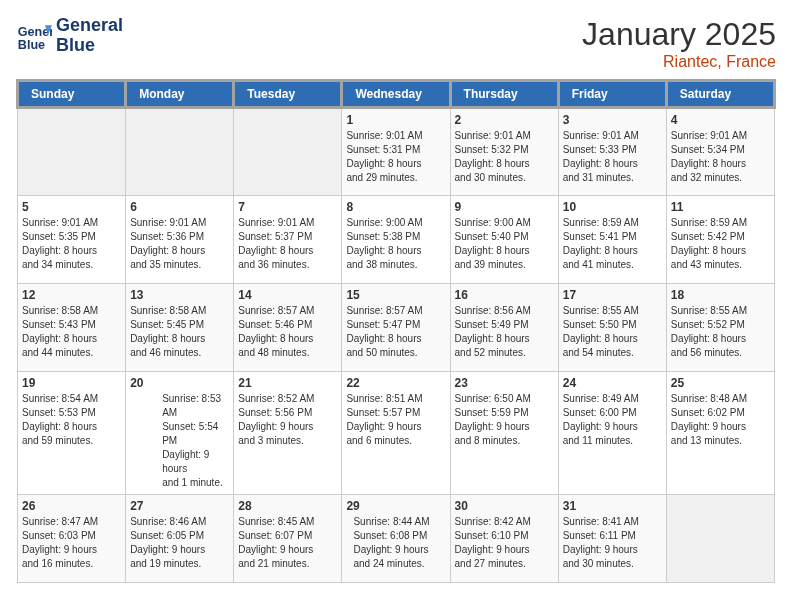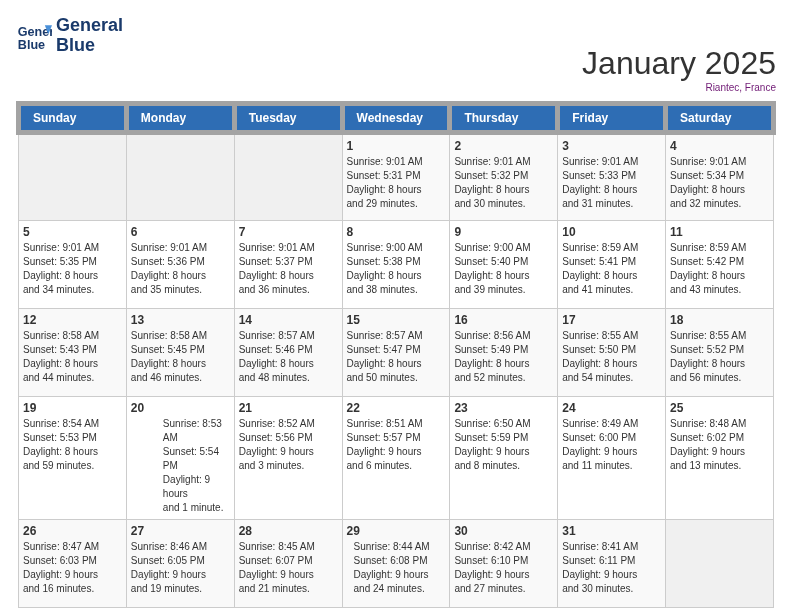--- a/index.html
+++ b/index.html
@@ -31,40 +31,39 @@
       height: 36px;
       margin-right: 4px;
     }
     .title-area {
       text-align: right;
     }
     .month-title {
       font-size: 32px;
       color: #333;
       font-weight: normal;
-      margin-top: 29px;
     }
     .location {
-      font-size: 10px;
-      color: #701a75;
+      font-size: 16px;
+      color: #c2410c;
       text-align: right;
     }
     table {
       width: 100%;
       border-collapse: collapse;
       table-layout: fixed;
     }
     thead tr th {
       background-color: #2e6db4;
       color: #fff;
       font-size: 12px;
       font-weight: bold;
       padding: 5px 12px;
       text-align: left;
-      border: 5px solid #a3a3a3;
+      border: 3px solid #a3a3a3;
     }
     tbody tr td {
       border: 1px solid #ccc;
       vertical-align: top;
       padding: 4px 4px 4px 4px;
       height: 88px;
       font-size: 10px;
       color: #333;
       background: #fff;
     }

